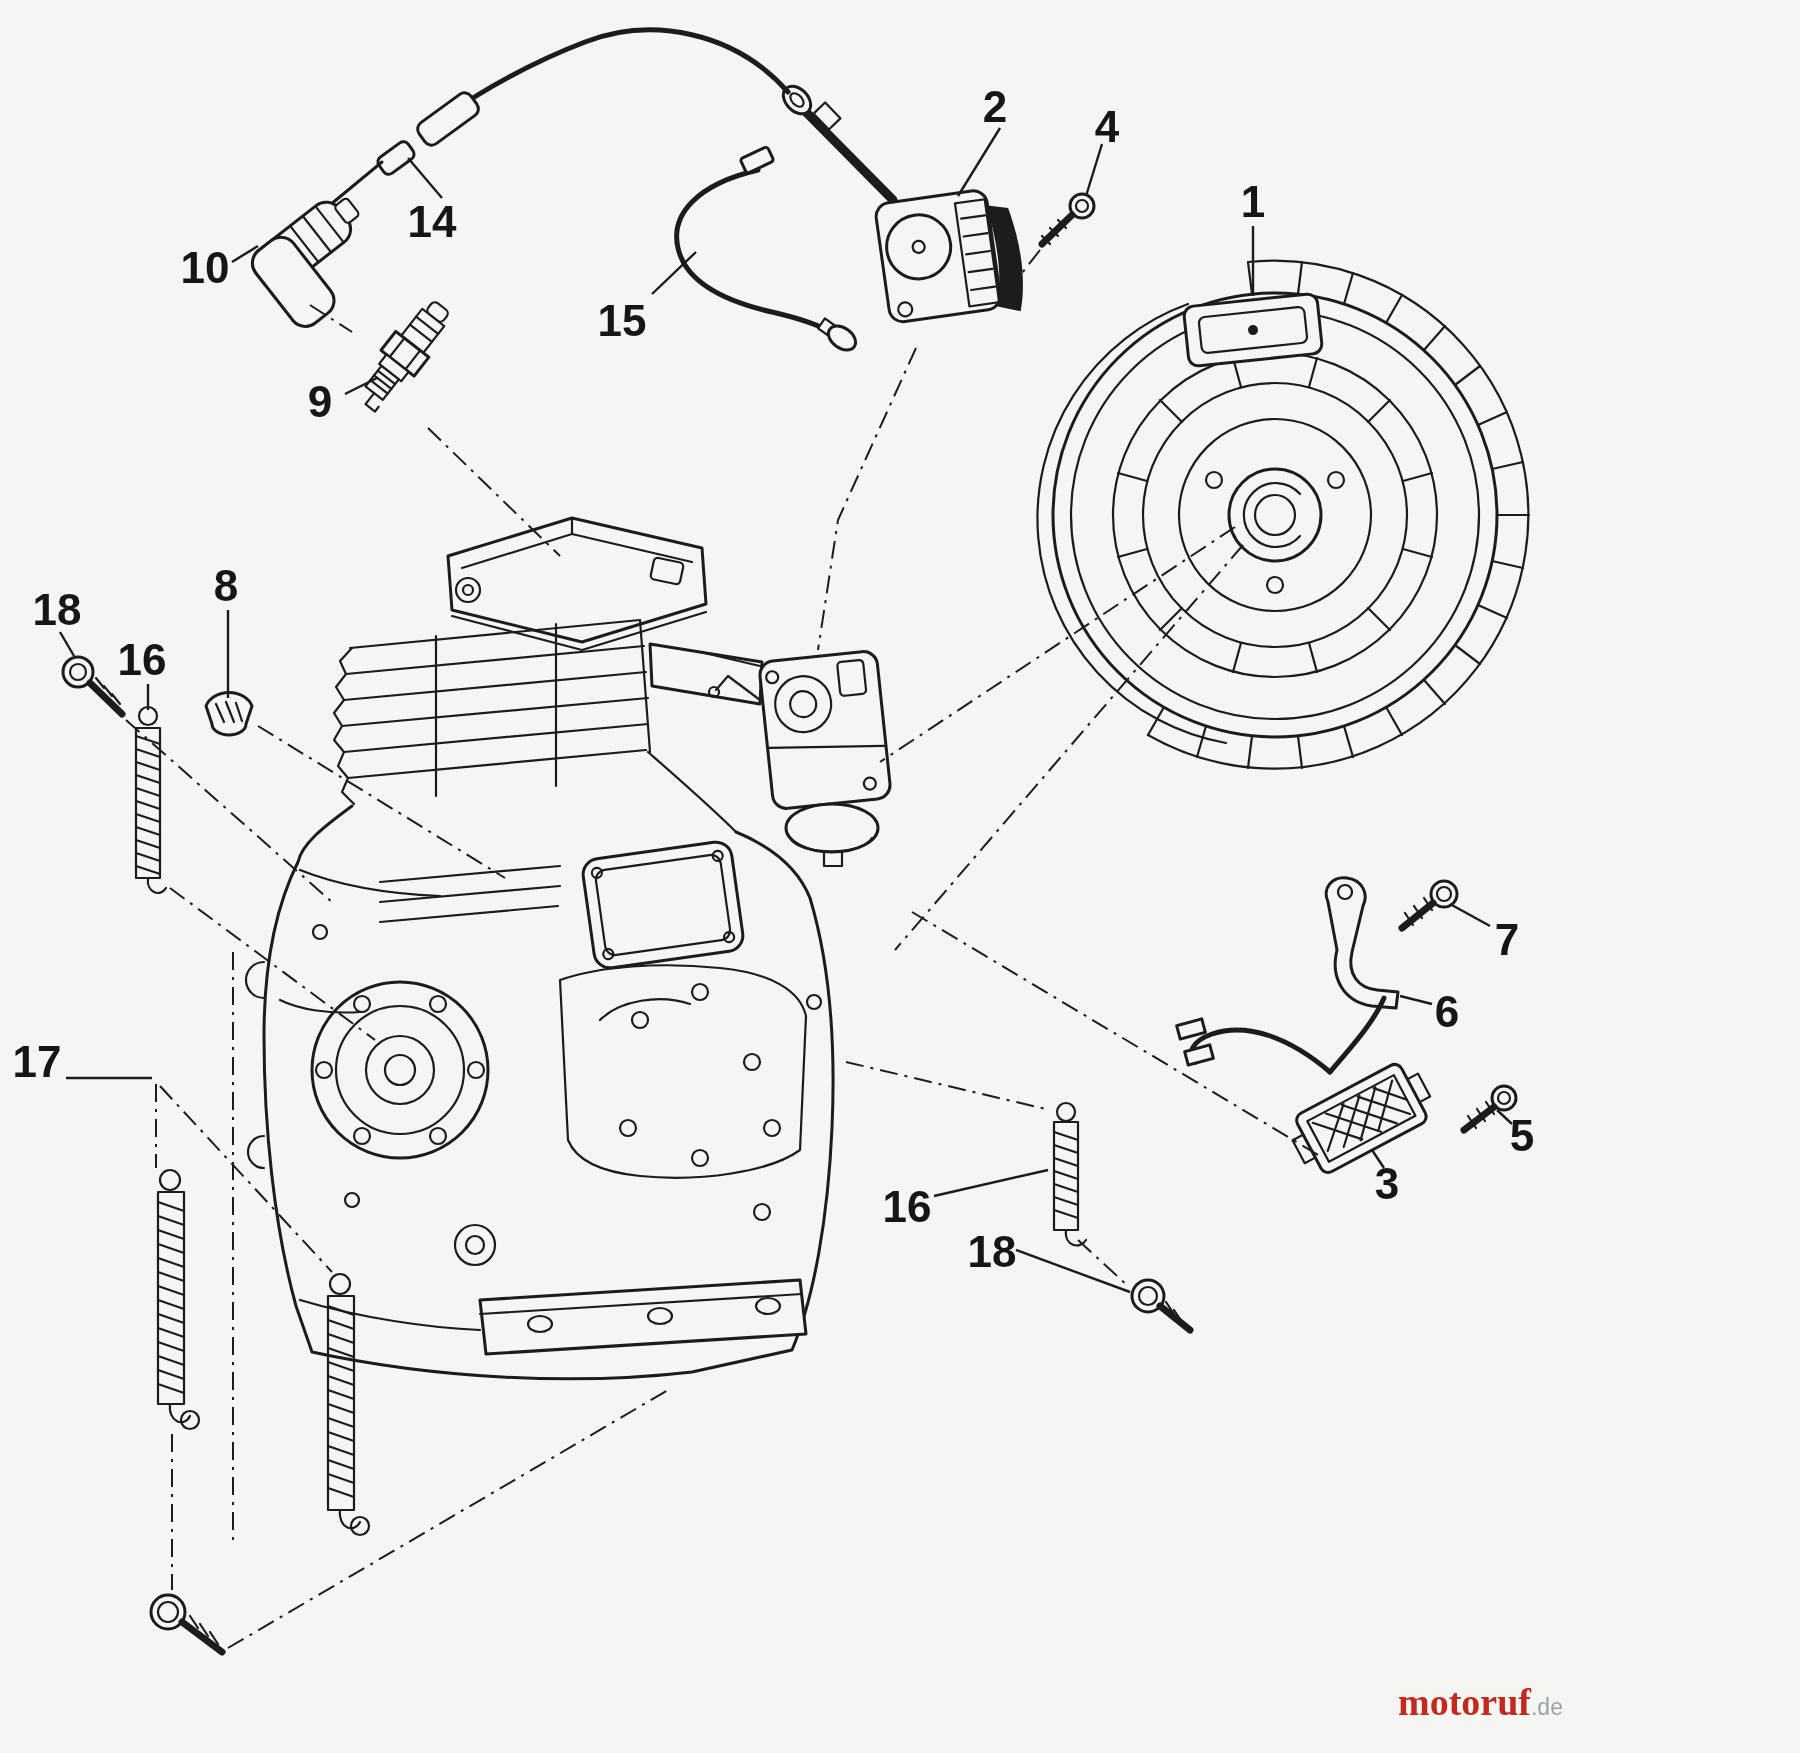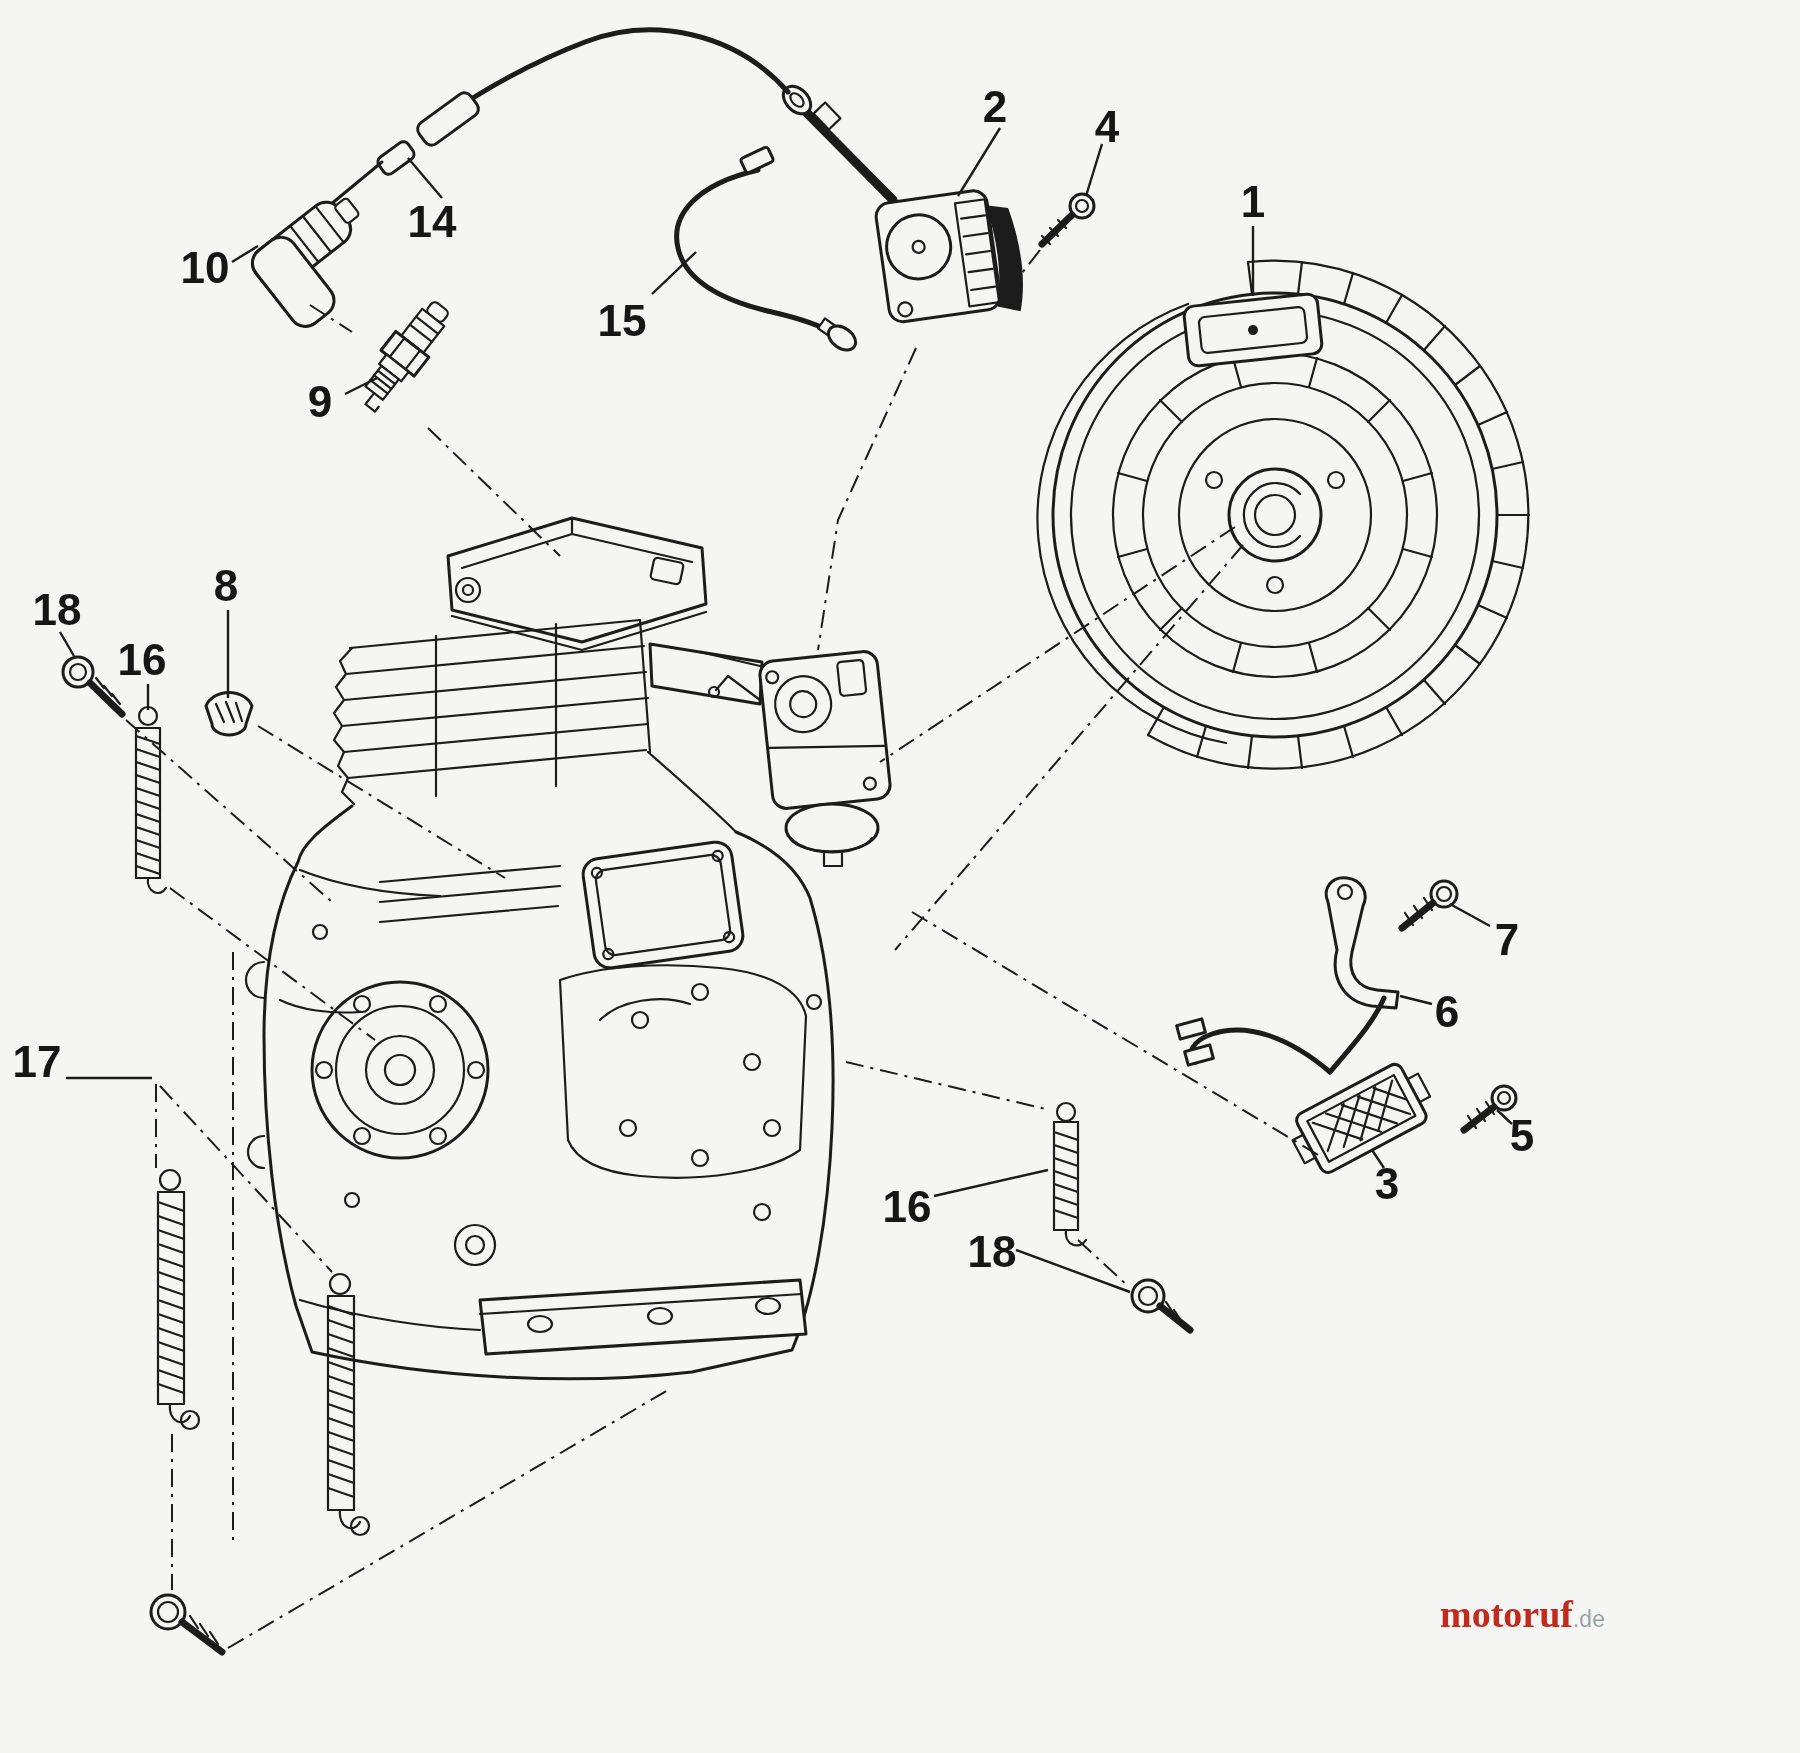--- a/index.html
+++ b/index.html
@@ -23,23 +23,22 @@
   .shank{fill:none;stroke:#1c1c1c;stroke-width:7;stroke-linecap:round;}
 
   .callout{
     position:absolute;
     transform:translate(-50%,-50%);
     font-size:44px;font-weight:600;color:#161616;line-height:1;
     letter-spacing:0;
     user-select:none;
   }
   .watermark{
-    position:absolute;left:1398px;top:1592px;
+    position:absolute;left:1398px;top:1680px;
     white-space:nowrap;
-    margin-left:42px;
   }
   .wm-brand{color:#c22a1e;font-weight:700;font-size:38px;font-family:"Liberation Serif", serif;}
   .wm-tld{color:#98a3a8;font-weight:400;font-size:23px;font-family:"Liberation Sans", sans-serif;}
 </style>
 </head>
 <body>
 
 <div class="stage">
 
 <svg width="1800" height="1753" viewBox="0 0 1800 1753">

